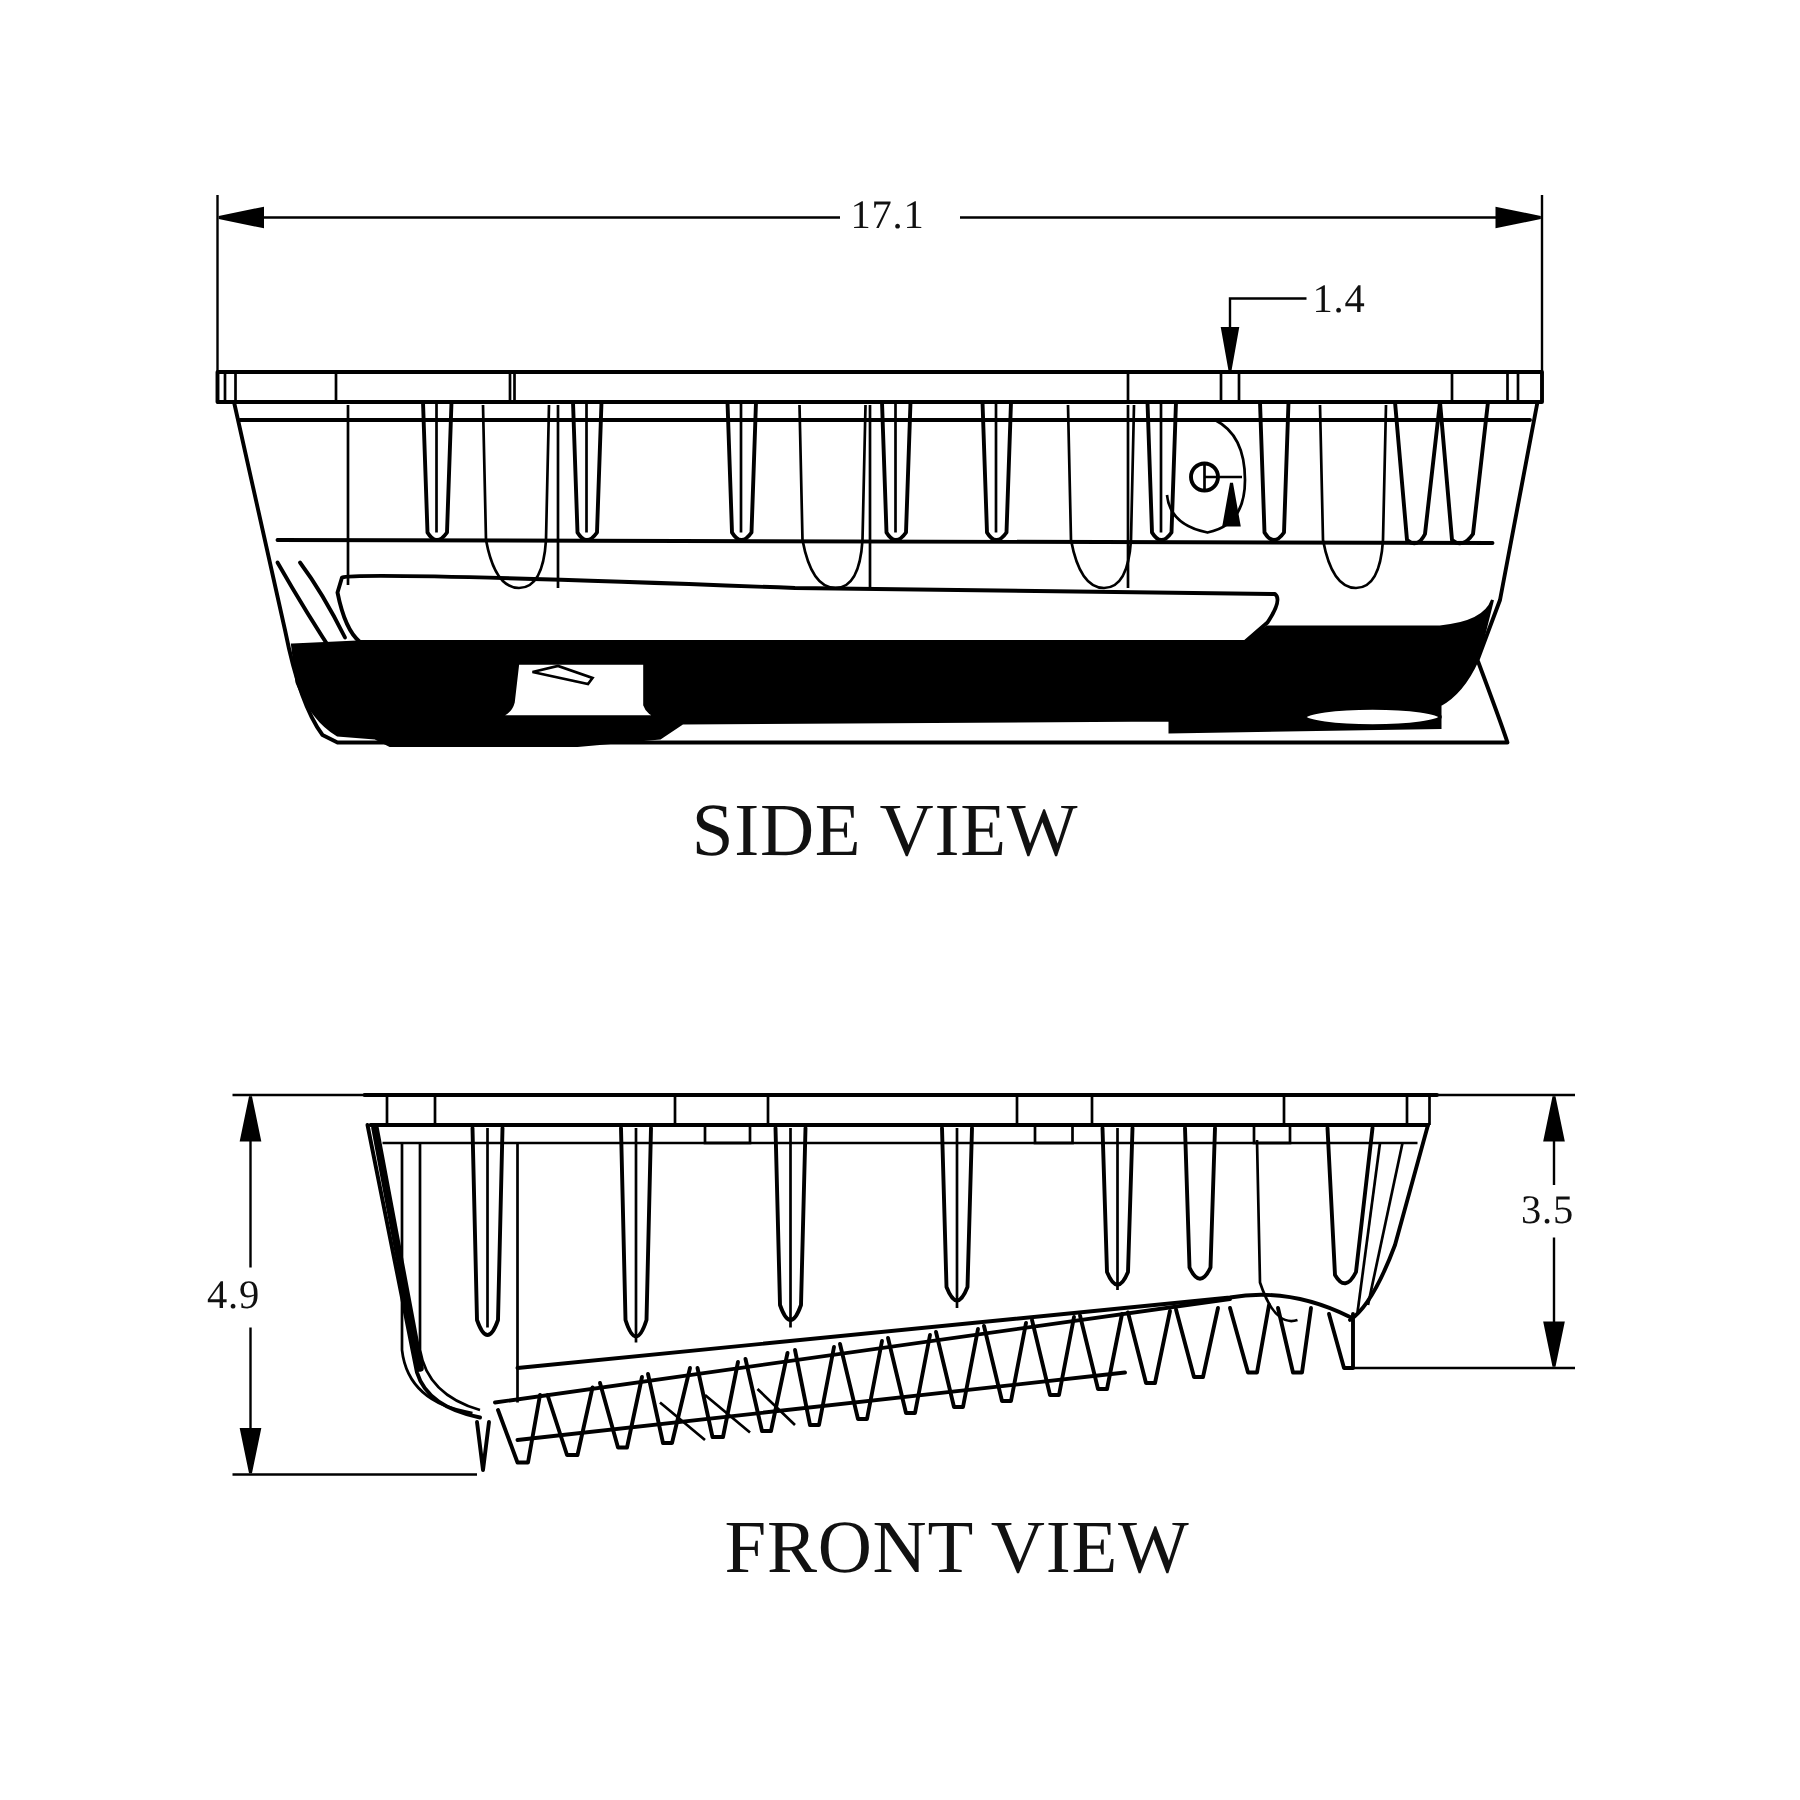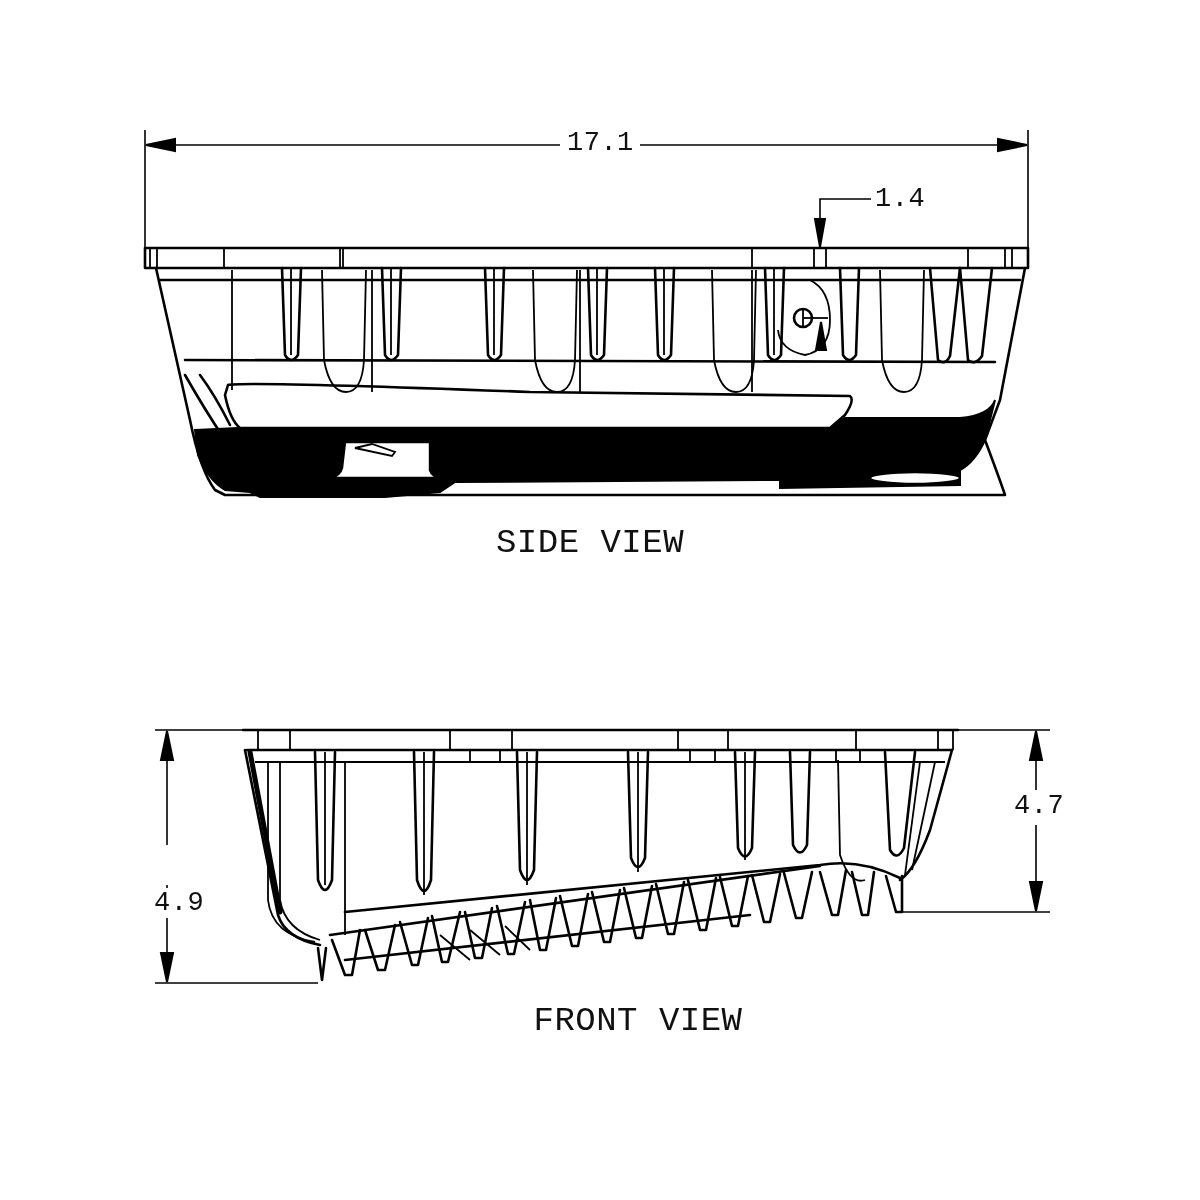--- a/index.html
+++ b/index.html
@@ -3,22 +3,22 @@
   <meta charset="utf-8">
   <style>
     html, body { margin: 0; padding: 0; background: #ffffff; }
     body { width: 1200px; height: 1200px; position: relative; overflow: hidden; font-family: "DejaVu Sans", sans-serif; }
     #drawing { position: absolute; left: 0; top: 0; width: 1200px; height: 1200px; }
     .ln { stroke: #000; fill: none; stroke-width: 2.6; stroke-linejoin: round; stroke-linecap: round; }
     .thin { stroke: #000; fill: none; stroke-width: 1.8; }
     .dimln { stroke: #000; fill: none; stroke-width: 1.6; }
     .fillb { fill: #000; stroke: #000; stroke-width: 2; }
     .white { fill: #fff; stroke: #000; stroke-width: 2.4; }
-    .lbl { position: absolute; color: #111; font-family: Liberation Mono, monospace; font-weight: 300; white-space: nowrap; letter-spacing: 0.5px; }
-    .view-title { font-size: 34px; transform: translateX(-50%); }
+    .lbl { position: absolute; color: #111; font-family: Liberation Serif, serif; font-weight: 300; white-space: nowrap; letter-spacing: 0.5px; }
+    .view-title { font-size: 50px; transform: translateX(-50%); }
     .dim { font-size: 27px; background: #fff; padding: 0 4px; }
   </style>
 </head>
 <body>
 
 <svg id="drawing" viewBox="0 0 1200 1200" xmlns="http://www.w3.org/2000/svg">
 
   <g>
 
     <g>
@@ -186,15 +186,15 @@
       <path class="ln" d="M345,960 L750,915"></path>
       <path class="thin" d="M440,935 L470,960 M470,930 L500,955 M505,926 L530,950"></path>
     </g>
   </g>
 </svg>
 
 <div class="lbl dim" style="left:563px; top:128px;">17.1</div>
 <div class="lbl dim" style="left:871px; top:184px;">1.4</div>
 <div class="lbl view-title" style="left:590px; top:524px;">SIDE VIEW</div>
 
-<div class="lbl dim" style="left:150px; top:848px;margin-top:40px;">4.9</div>
-<div class="lbl dim" style="left:1010px; top:791px;">4.7</div>
+<div class="lbl dim" style="left:134px; top:848px;">4.9</div>
+<div class="lbl dim" style="left:1010px; top:791px;">3.5</div>
 <div class="lbl view-title" style="left:638px; top:1002px;">FRONT VIEW</div>
 
 </body></html>

